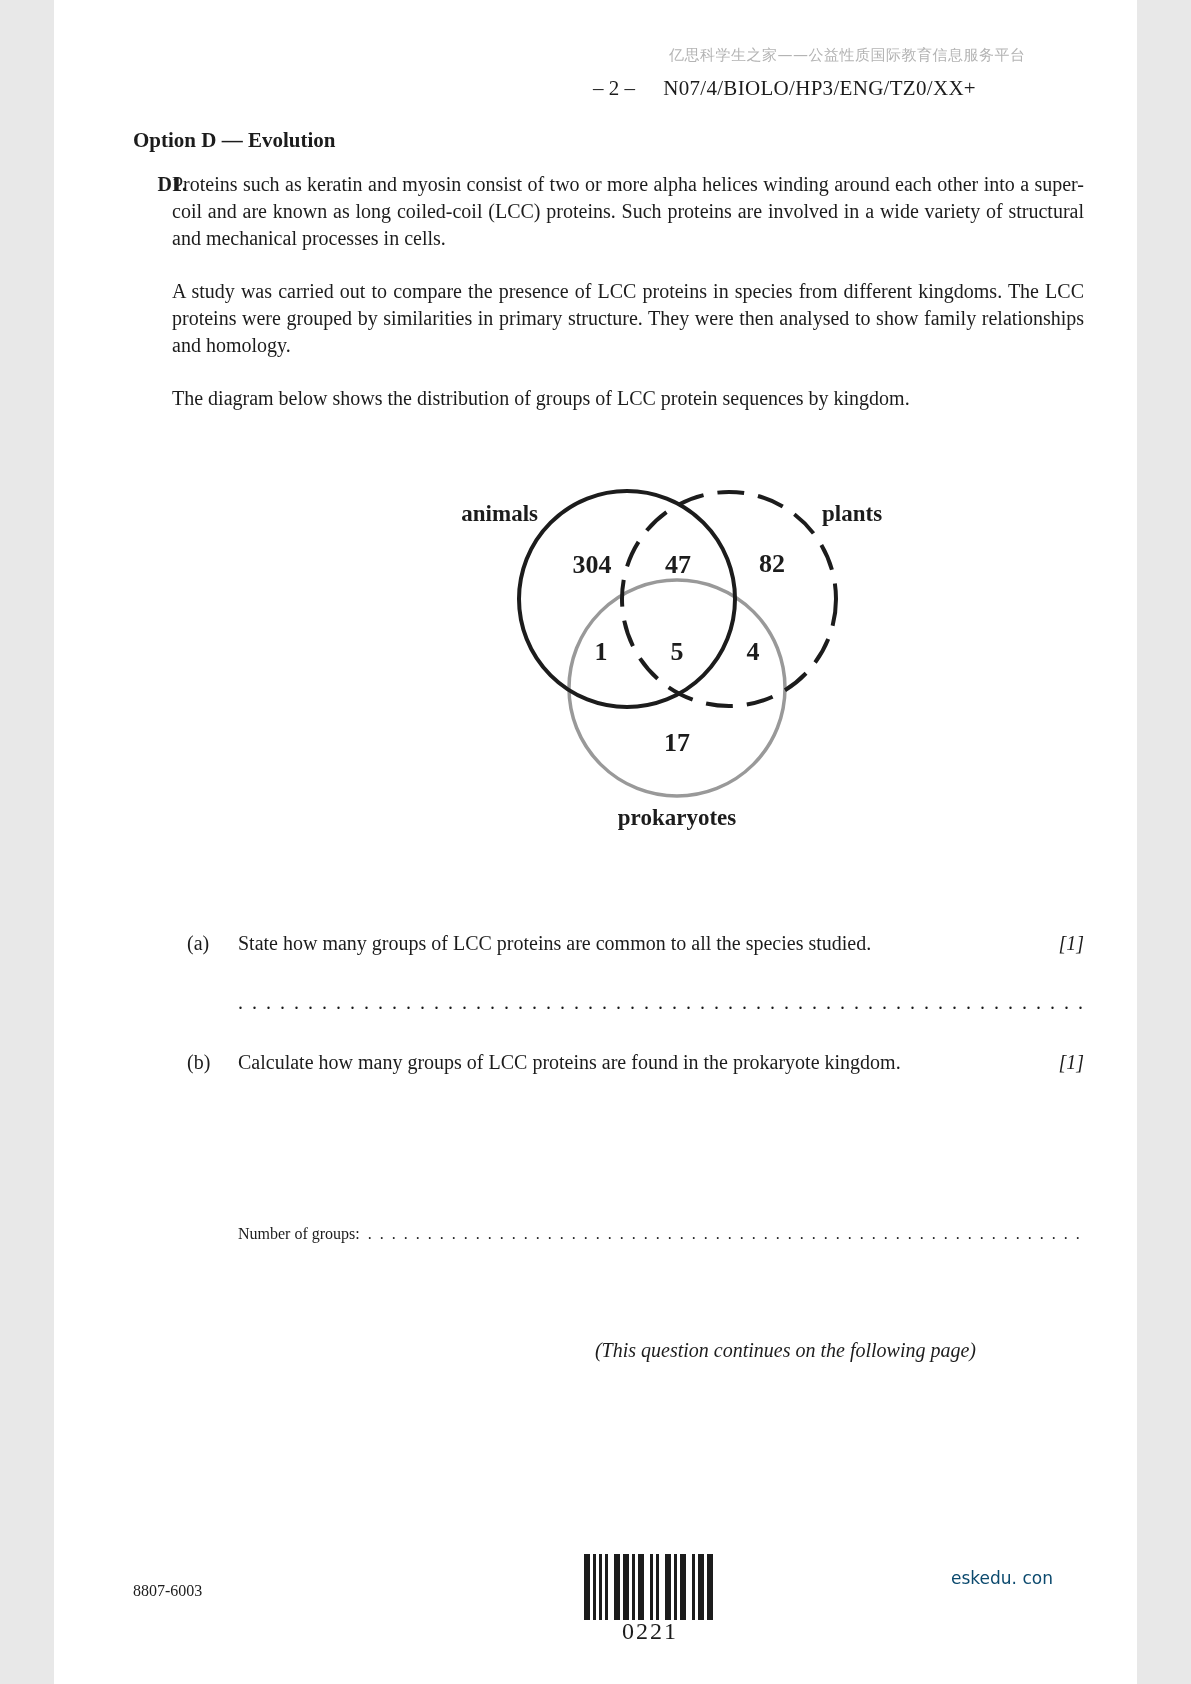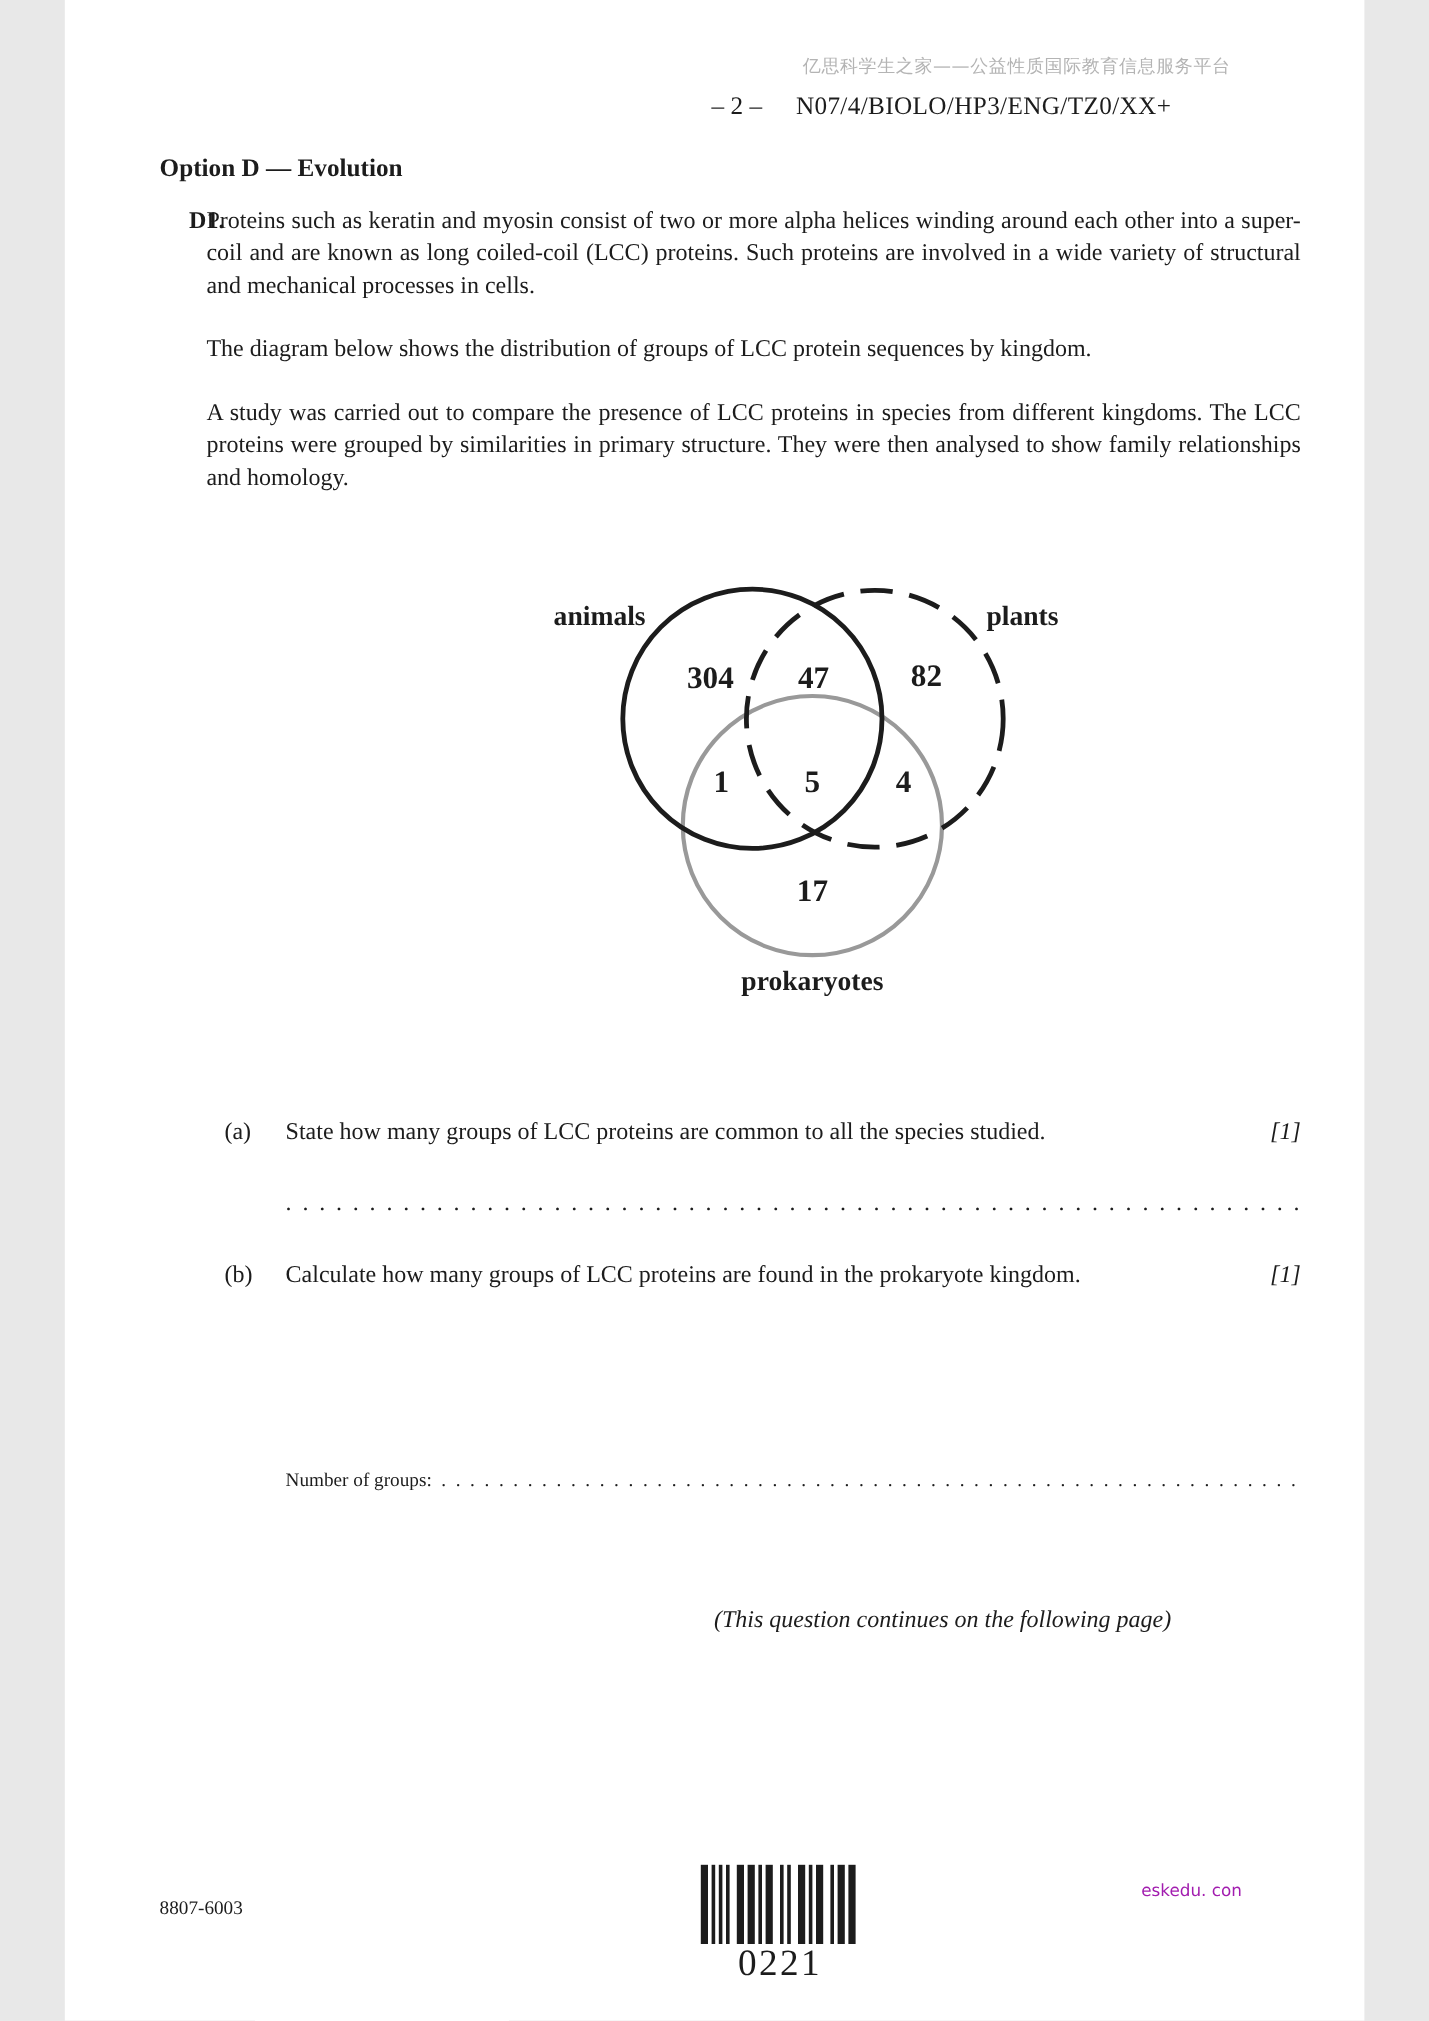--- a/index.html
+++ b/index.html
@@ -60,45 +60,45 @@
     font-size:20px;font-style:italic;
   }
   .doc-code{position:absolute;left:79px;top:1582px;font-size:16px;}
   .barcode{
     position:absolute;left:530px;top:1554px;height:66px;
     display:flex;align-items:stretch;
   }
   .bc-bar{background:#1c1c1c;height:100%;}
   .barcode-number{
     position:absolute;left:530px;top:1618px;width:132px;
-    text-align:center;font-size:31px;letter-spacing:2px;
+    text-align:center;font-size:24px;letter-spacing:2px;
   }
   .esk-watermark{
     position:absolute;left:897px;top:1568px;
     font-family:"DejaVu Sans", sans-serif;
-    font-size:14px;color:#a21caf;
+    font-size:17px;color:#0c4a6e;
   }
 </style>
 </head>
 <body>
 
 <div class="page">
 
   <div class="cn-watermark">亿思科学生之家——公益性质国际教育信息服务平台</div>
   <div class="page-num">– 2 –</div>
   <div class="paper-code">N07/4/BIOLO/HP3/ENG/TZ0/XX+</div>
 
   <div class="option-heading">Option D — Evolution</div>
 
   <div class="q-block">
     <div class="q-num">D1.</div>
     <div class="q-body">
       <p>Proteins such as keratin and myosin consist of two or more alpha helices winding around each other into a super-coil and are known as long coiled-coil (LCC) proteins.  Such proteins are involved in a wide variety of structural and mechanical processes in cells.</p>
+      <p>A study was carried out to compare the presence of LCC proteins in species from different kingdoms.  The LCC proteins were grouped by similarities in primary structure.  They were then analysed to show family relationships and homology.</p>
       <p>The diagram below shows the distribution of groups of LCC protein sequences by kingdom.</p>
-      <p>A study was carried out to compare the presence of LCC proteins in species from different kingdoms.  The LCC proteins were grouped by similarities in primary structure.  They were then analysed to show family relationships and homology.</p>
     </div>
   </div>
 
   <div class="venn-wrap">
     <svg width="480" height="385" viewBox="0 0 480 385">
       <circle cx="247" cy="233" r="108" fill="none" stroke="#999999" stroke-width="3.5"></circle>
       <circle cx="197" cy="144" r="108" fill="none" stroke="#1c1c1c" stroke-width="4"></circle>
       <circle cx="299" cy="144" r="107" fill="none" stroke="#1c1c1c" stroke-width="4" stroke-dasharray="27 14"></circle>
 
       <text class="venn-label" x="108" y="66" text-anchor="end">animals</text>

